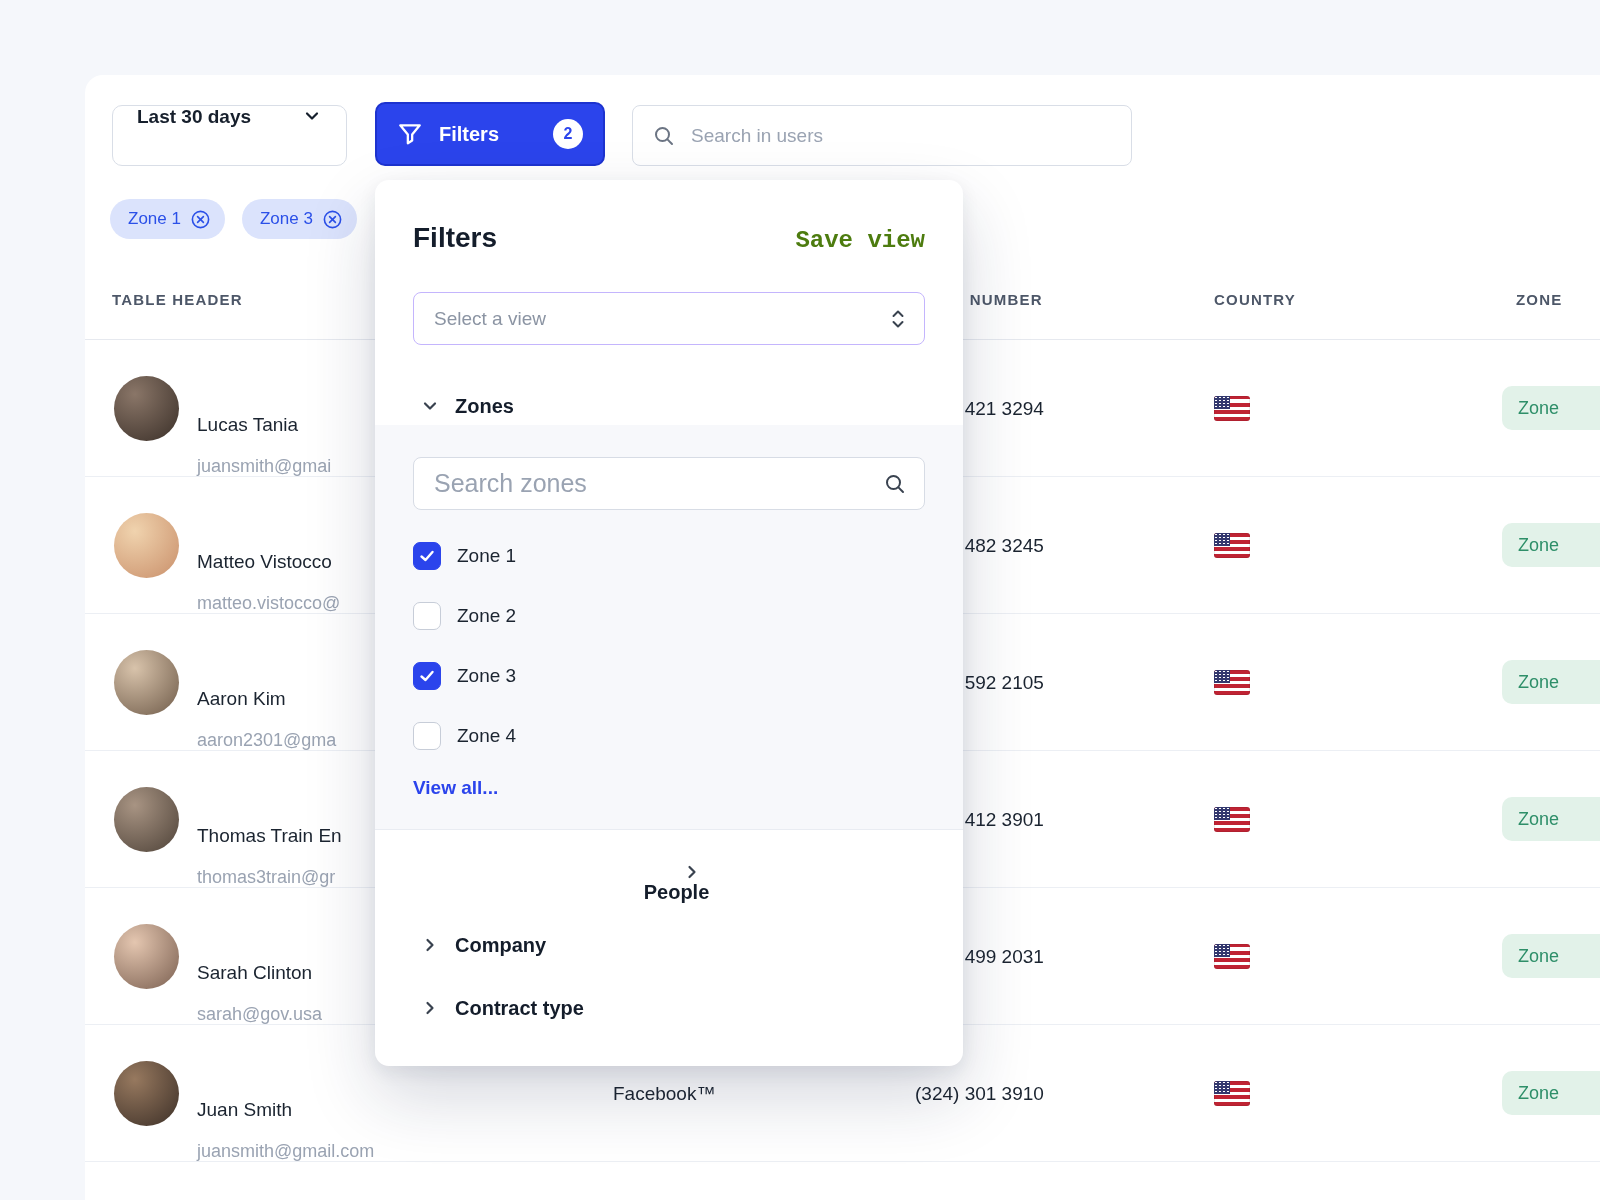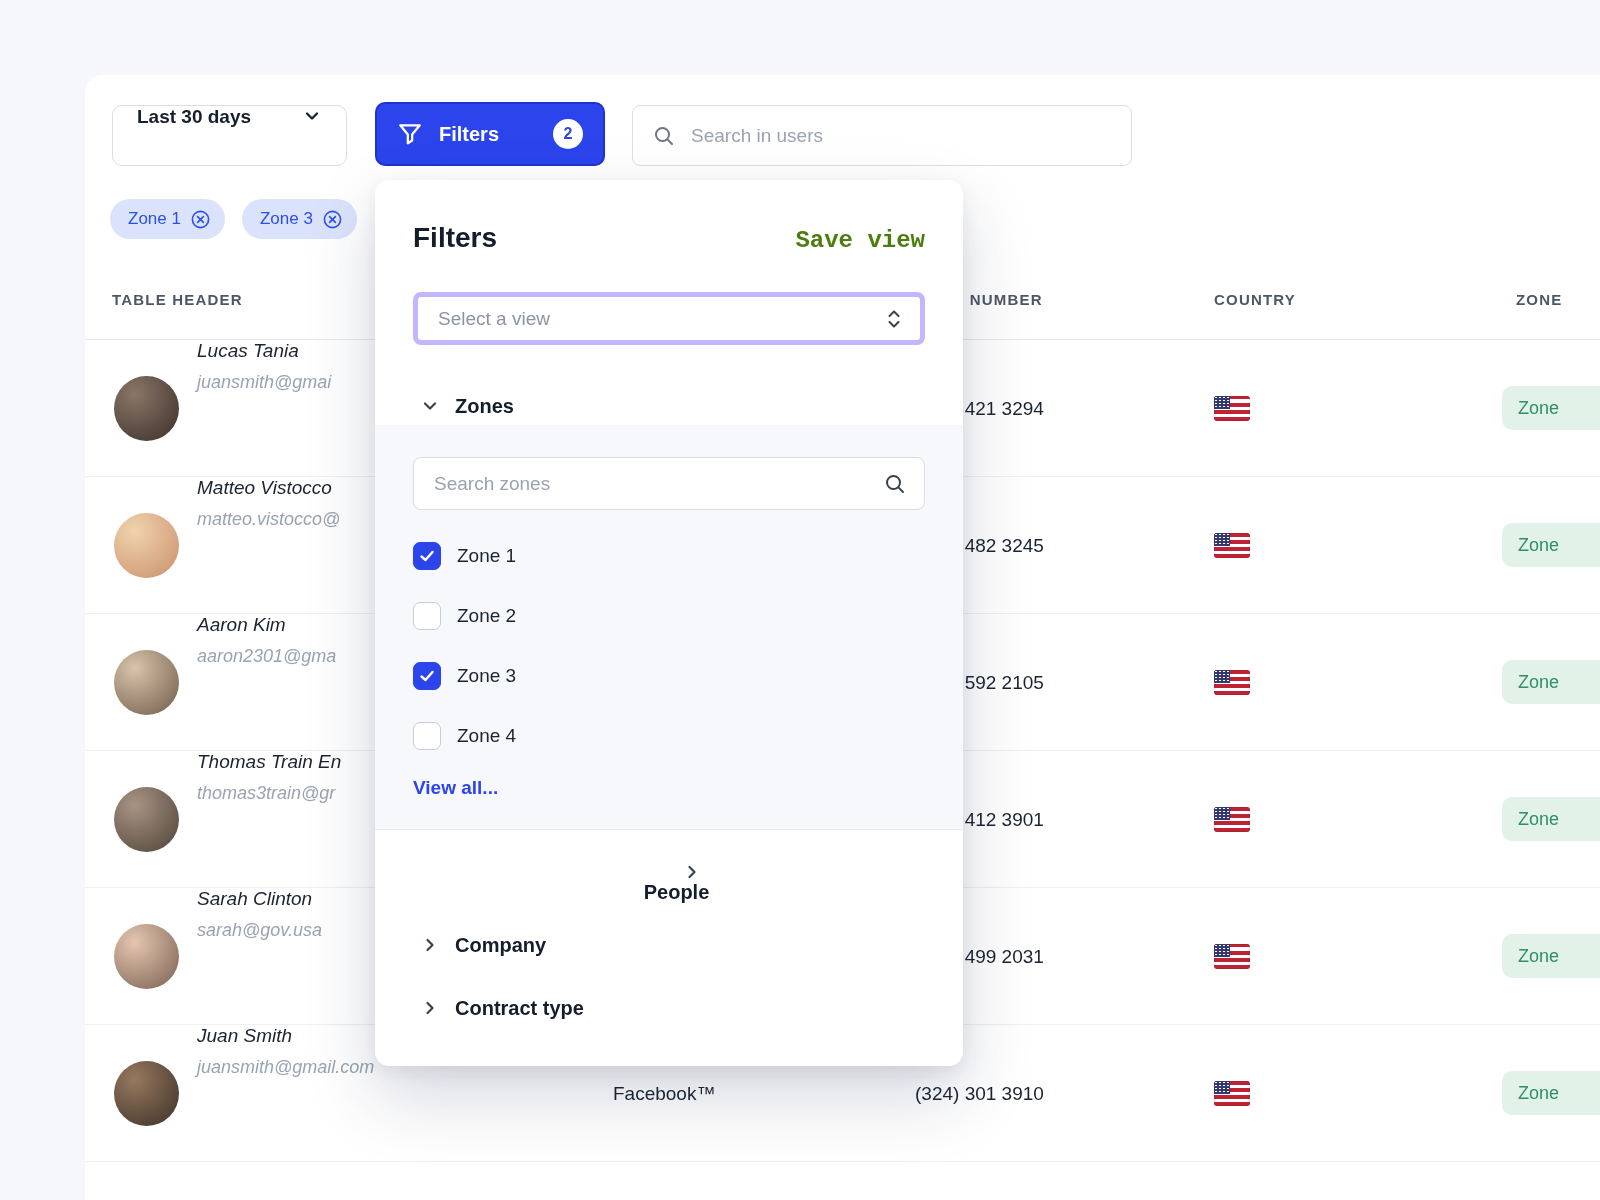--- a/index.html
+++ b/index.html
@@ -109,23 +109,22 @@
   }
   .av1 { background: radial-gradient(circle at 32% 28%, #8a7668, #3a2f28); }
   .av2 { background: radial-gradient(circle at 32% 28%, #f0d3ae, #c98f6a); }
   .av3 { background: radial-gradient(circle at 32% 28%, #d8c3ab, #6f5b49); }
   .av4 { background: radial-gradient(circle at 32% 28%, #a89483, #4e4238); }
   .av5 { background: radial-gradient(circle at 32% 28%, #e4c6b0, #7a5f50); }
   .av6 { background: radial-gradient(circle at 32% 28%, #97795f, #3c2f27); }
 
   .user-cell {
     position: absolute; left: 112px; top: 0; height: 137px;
-    display: flex; flex-direction: column; justify-content: flex-start; gap: 10px;
+    display: flex; flex-direction: column; justify-content: flex-end; gap: 20px;
     white-space: nowrap;
-    font-style: italic;
   }
   .user-cell .name { font-size: 19px; font-weight: 500; color: #1b2430; }
   .user-cell .email { font-size: 18px; color: #9aa3b2; }
 
   .cell-username {
     position: absolute; left: 528px; top: 0; height: 137px;
     display: flex; align-items: center;
     font-size: 19px; color: #1b2430; white-space: nowrap;
   }
   .cell-phone {
@@ -176,21 +175,21 @@
   }
   .panel-title { font-size: 28px; font-weight: 700; color: #141d2b; }
   .save-view {
     margin-left: auto;
     font-size: 24px; font-weight: 600; color: #4d7c0f;
     cursor: pointer; text-decoration: none; font-family: Liberation Mono, monospace;
   }
   .view-select {
     position: absolute; left: 38px; top: 112px;
     width: 512px; height: 53px;
-    border: 5px solid #c4b5fd; border-radius: 8px;
+    border: 1px solid #c4b5fd; border-radius: 8px;
     display: flex; align-items: center;
     padding: 0 18px 0 20px;
     font-size: 19px; color: #8b94a3;
     cursor: pointer;
     background: #fff;
   }
   .view-select .sorter { margin-left: auto; display: flex; }
 
   .section-row {
     position: absolute; left: 0; width: 100%; height: 36px;
@@ -210,21 +209,21 @@
     position: absolute; left: 38px; top: 32px;
     width: 512px; height: 53px;
     background: #ffffff;
     border: 1px solid #d7dce5; border-radius: 8px;
     display: flex; align-items: center;
     padding: 0 18px 0 20px; gap: 12px;
   }
   .search-zones input {
     border: none; outline: none; flex: 1;
     font-family: "Liberation Sans", sans-serif;
-    font-size: 19px; color: #1b2430;
+    font-size: 25px; color: #1b2430;
     background: transparent;
   }
   .search-zones input::placeholder { color: #9aa3b2; }
   .search-zones .mag { display: flex; }
 
   .zone-option {
     position: absolute; left: 38px; height: 28px;
     display: flex; align-items: center; gap: 16px;
     cursor: pointer;
   }

